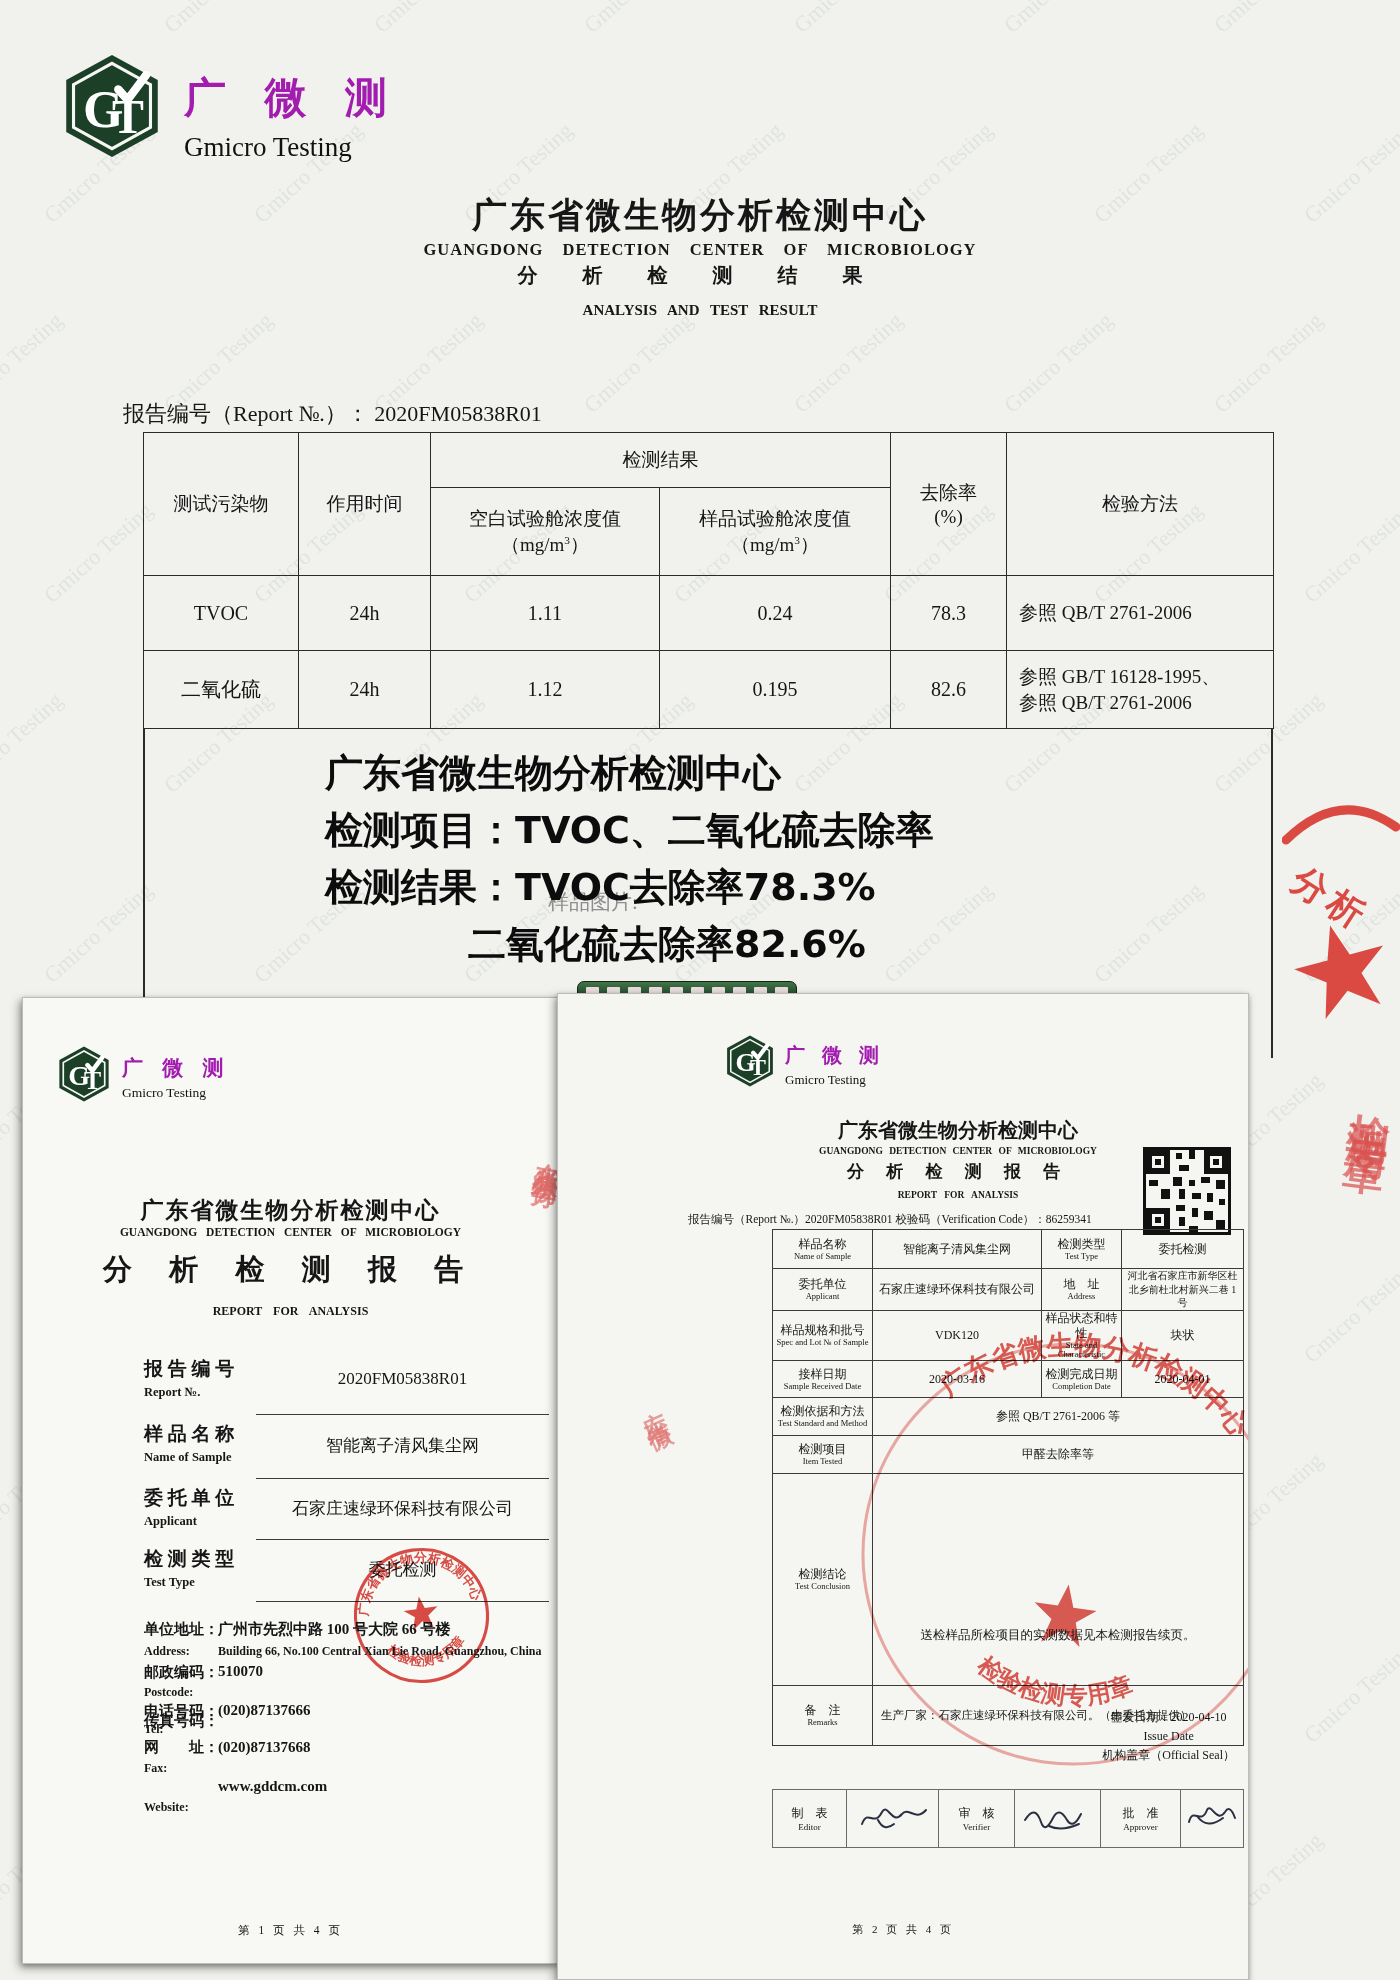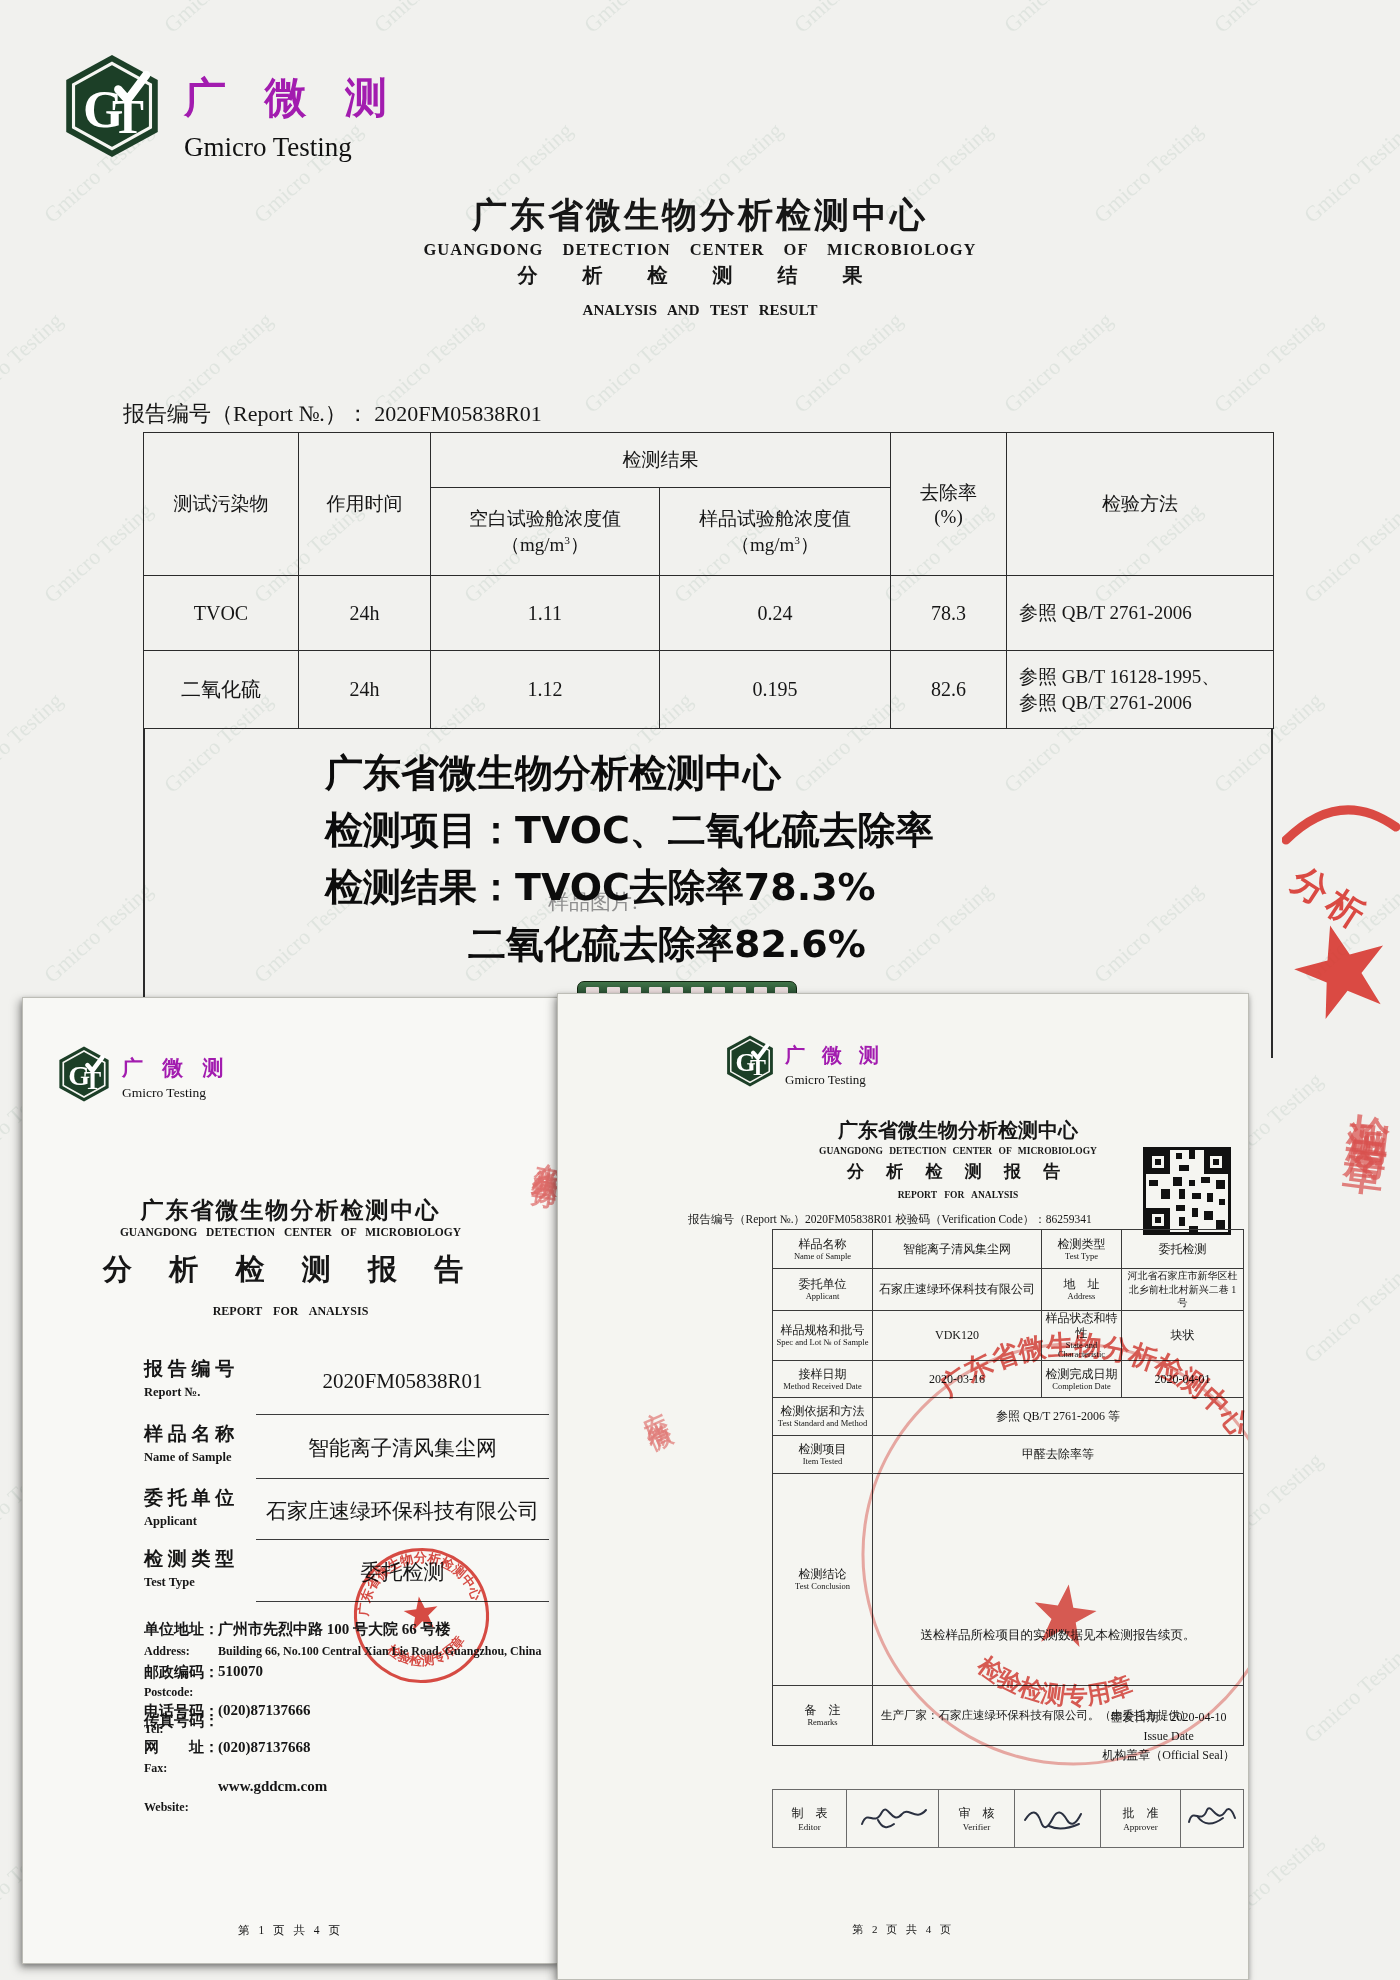--- a/index.html
+++ b/index.html
@@ -46,21 +46,21 @@
     box-shadow:-3px 4px 9px rgba(0,0,0,0.35),0 2px 5px rgba(0,0,0,0.25);}
   #page1{left:22px;top:997px;width:535px;height:965px;z-index:5;}
   #page2{left:557px;top:993px;width:690px;height:985px;z-index:6;background:#f5f5f1;}
   .p-org-cn{left:0;width:100%;text-align:center;font-weight:bold;}
   .p-org-en{left:0;width:100%;text-align:center;font-weight:bold;}
   .p-title-cn{left:0;width:100%;text-align:center;font-weight:bold;}
   .p-title-en{left:0;width:100%;text-align:center;font-weight:bold;}
   
   .p1-label-cn{left:121px;font-size:19px;font-weight:bold;white-space:nowrap;}
   .p1-label-en{left:121px;font-size:12.5px;font-weight:bold;white-space:nowrap;}
-  .p1-line{left:233px;width:293px;border-bottom:1.6px solid #3c3c3c;text-align:center;font-size:21px;}
+  .p1-line{left:233px;width:293px;border-bottom:1.6px solid #3c3c3c;text-align:center;font-size:17px;}
   .p1-contact-cn{left:121px;font-size:15px;font-weight:bold;white-space:nowrap;}
   .p1-contact-v{left:195px;font-size:15px;font-weight:bold;white-space:nowrap;}
   .p1-contact-en{left:121px;font-size:12px;font-weight:bold;white-space:nowrap;}
   .p-footer{left:0;width:100%;text-align:center;font-size:11.5px;letter-spacing:3px;}
   
   #p2-table{left:214px;top:235px;}
   #p2-table td{border:1.2px solid #3a3a3a;font-size:12px;line-height:1.25;}
   #p2-table .lbl .cn{font-size:12px;}
   #p2-table .lbl .en{font-size:8.5px;line-height:1.15;}
   #p2-table .addr{font-size:10px;line-height:1.35;padding:0 2px;}
@@ -448,21 +448,21 @@
         <td>VDK120</td>
         <td class="lbl">
               <div class="cn">样品状态和特性</div>
               <div class="en">State and Characteristic</div>
             </td>
         <td>块状</td>
       </tr>
       <tr style="height:37px">
         <td class="lbl">
               <div class="cn">接样日期</div>
-              <div class="en">Method Received Date</div>
+              <div class="en">Sample Received Date</div>
             </td>
         <td>2020-03-16</td>
         <td class="lbl">
               <div class="cn">检测完成日期</div>
               <div class="en">Completion Date</div>
             </td>
         <td>2020-04-01</td>
       </tr>
       <tr style="height:38px">
         <td class="lbl">

